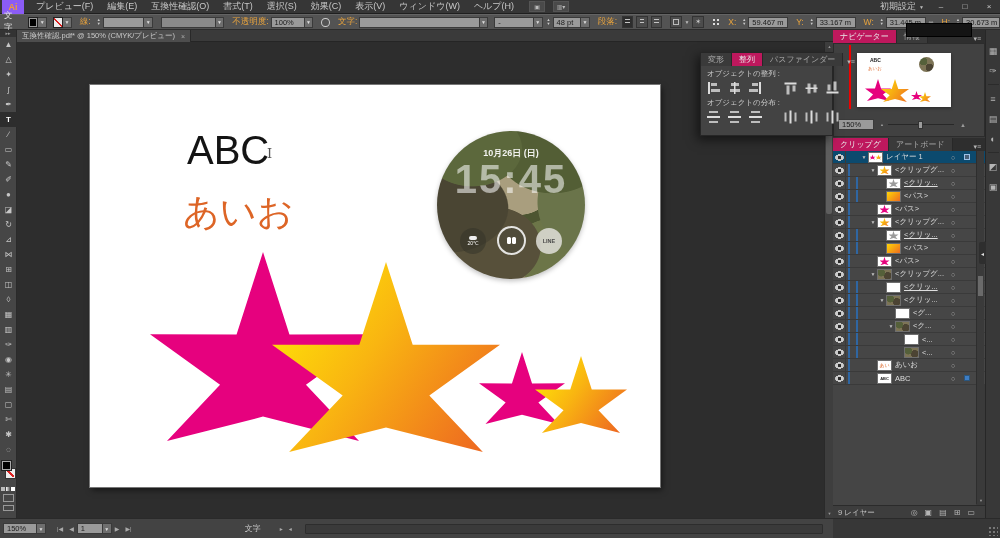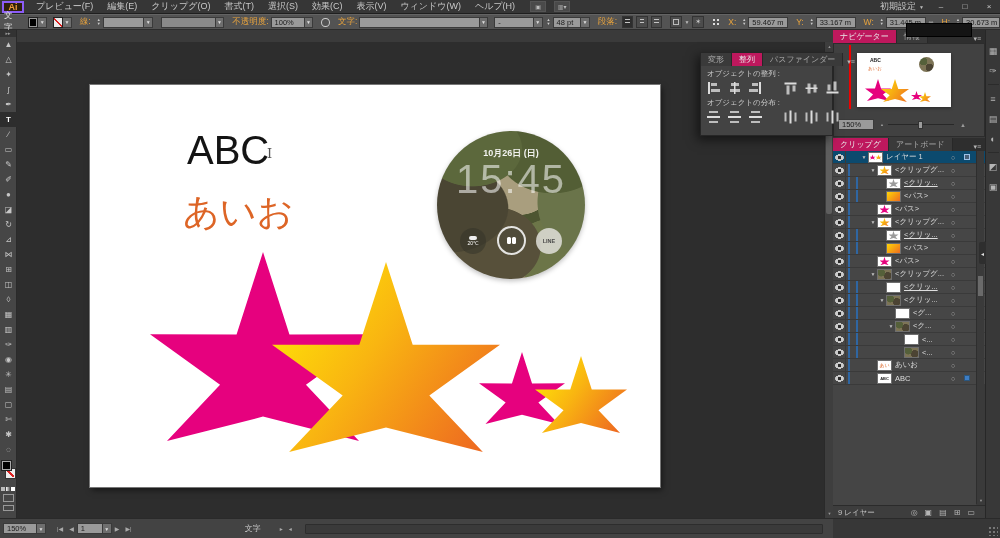--- a/index.html
+++ b/index.html
@@ -5,21 +5,21 @@
   *{box-sizing:border-box;margin:0;padding:0}
   html,body{width:1000px;height:538px;overflow:hidden}
   body{font-family:"Liberation Sans","DejaVu Sans",sans-serif;background:#333;color:#ccc;
        -webkit-font-smoothing:antialiased}
   #app{position:relative;width:1000px;height:538px;background:#3a3a3a}
 
   
   #menubar{position:absolute;left:0;top:0;width:1000px;height:14px;background:#363636;
     border-bottom:1px solid #1f1f1f;display:flex;align-items:center;font-size:9px;color:#c8c8c8}
   .ai-logo{width:22px;height:12px;background:#2e2009;color:#f09c3c;font-weight:bold;font-size:9px;
-    display:flex;align-items:center;justify-content:center;margin:0 5px 0 2px;border:2px solid #8b5cf6}
+    display:flex;align-items:center;justify-content:center;margin:0 5px 0 2px;border:7px solid #8b5cf6}
   .mitem{padding:0 7px;white-space:nowrap}
   .mb-icon{width:16px;height:11px;border:1px solid #555;background:#4a4a4a;color:#bbb;font-size:6px;
     display:inline-flex;align-items:center;justify-content:center;margin-left:8px}
   #mb-right{margin-left:auto;display:flex;align-items:center;gap:10px;padding-right:4px}
   .winbtn{width:14px;height:11px;display:inline-flex;align-items:center;justify-content:center;
     color:#ccc;font-size:8px}
   .dd-caret{font-size:5px;color:#bbb;margin-left:3px}
 
   
   #controlbar{position:absolute;left:0;top:14px;width:1000px;height:16px;background:#535353;
@@ -89,21 +89,21 @@
       radial-gradient(ellipse 55px 42px at 78% 14%,#535e35 0 98%,transparent 100%),
       radial-gradient(ellipse 42px 50px at 96% 48%,#6a744a 0 98%,transparent 100%),
       radial-gradient(ellipse 60px 45px at 8% 52%,#4a4533 0 98%,transparent 100%),
       radial-gradient(ellipse 48px 40px at 38% 78%,#57503a 0 98%,transparent 100%),
       radial-gradient(ellipse 40px 34px at 78% 82%,#6c7548 0 98%,transparent 100%),
       radial-gradient(ellipse 34px 28px at 55% 38%,#a99e7e 0 98%,transparent 100%),
       radial-gradient(ellipse 30px 36px at 62% 60%,#4d5531 0 98%,transparent 100%),
       radial-gradient(ellipse 26px 22px at 12% 84%,#a49a79 0 98%,transparent 100%)}
   #watch .wdate{position:absolute;left:0;right:0;top:16px;text-align:center;font-size:9px;font-weight:bold;
     color:rgba(255,255,255,.92)}
-  #watch .wtime{position:absolute;left:0;right:0;top:26px;text-align:center;font-size:40px;font-weight:400;
+  #watch .wtime{position:absolute;left:0;right:0;top:26px;text-align:center;font-size:40px;font-weight:700;
     letter-spacing:2px;color:rgba(255,255,255,.55)}
   .comp{position:absolute;border-radius:50%;display:flex;align-items:center;justify-content:center}
   #comp-weather{left:23px;top:97px;width:26px;height:26px;background:rgba(50,50,40,.5);
     flex-direction:column;color:#fff;font-size:5px;line-height:5px}
   #comp-weather::before{content:"";width:8px;height:4px;background:#eee;border-radius:3px;margin-bottom:1px}
   #comp-center{left:60px;top:95px;width:29px;height:29px;background:rgba(70,70,60,.35);
     border:2px solid rgba(255,255,255,.85)}
   #comp-center::before,#comp-center::after{content:"";width:4px;height:7px;background:#fff;border-radius:1.5px;margin:0 .5px}
   #comp-line{left:99px;top:97px;width:26px;height:26px;background:rgba(225,225,218,.85)}
   #comp-line span{font-size:5.5px;font-weight:bold;color:#4a4a4a}
@@ -199,21 +199,21 @@
 </head>
 <body>
 
 <div id="app">
 
   <div id="menubar">
     <div class="ai-logo">Ai</div>
     <div style="display:flex">
         <span class="mitem">プレビュー(F)</span>
         <span class="mitem">編集(E)</span>
-        <span class="mitem">クリップグ(O)</span>
+        <span class="mitem">互換性確認(O)</span>
         <span class="mitem">書式(T)</span>
         <span class="mitem">選択(S)</span>
         <span class="mitem">効果(C)</span>
         <span class="mitem">表示(V)</span>
         <span class="mitem">ウィンドウ(W)</span>
         <span class="mitem">ヘルプ(H)</span>
       </div>
     <span class="mb-icon">▣</span>
     <span class="mb-icon">▥▾</span>
     <div id="mb-right">
@@ -336,20 +336,26 @@
     </div>
     <div class="tb-mini">
         <span></span>
         <span style="background:linear-gradient(90deg,#fff,#555)"></span>
         <span style="background:#fff"></span>
       </div>
     <div class="tb-mode"></div>
     <div class="tb-mode" style="height:6px"></div>
   </div>
 
+  <div id="tabbar">
+    <div class="doctab">
+      <span>互換性確認.pdf* @ 150% (CMYK/プレビュー)</span>
+      <span class="close">×</span>
+    </div>
+  </div>
 
   <div id="canvas">
     <div id="artboard"></div>
     <div id="abc-text">ABC</div>
     <div id="text-cursor">I</div>
     <div id="aio-text">あいお</div>
 
     <div id="watch">
       <div class="wdate">10月26日 (日)</div>
       <div class="wtime">15:45</div>

